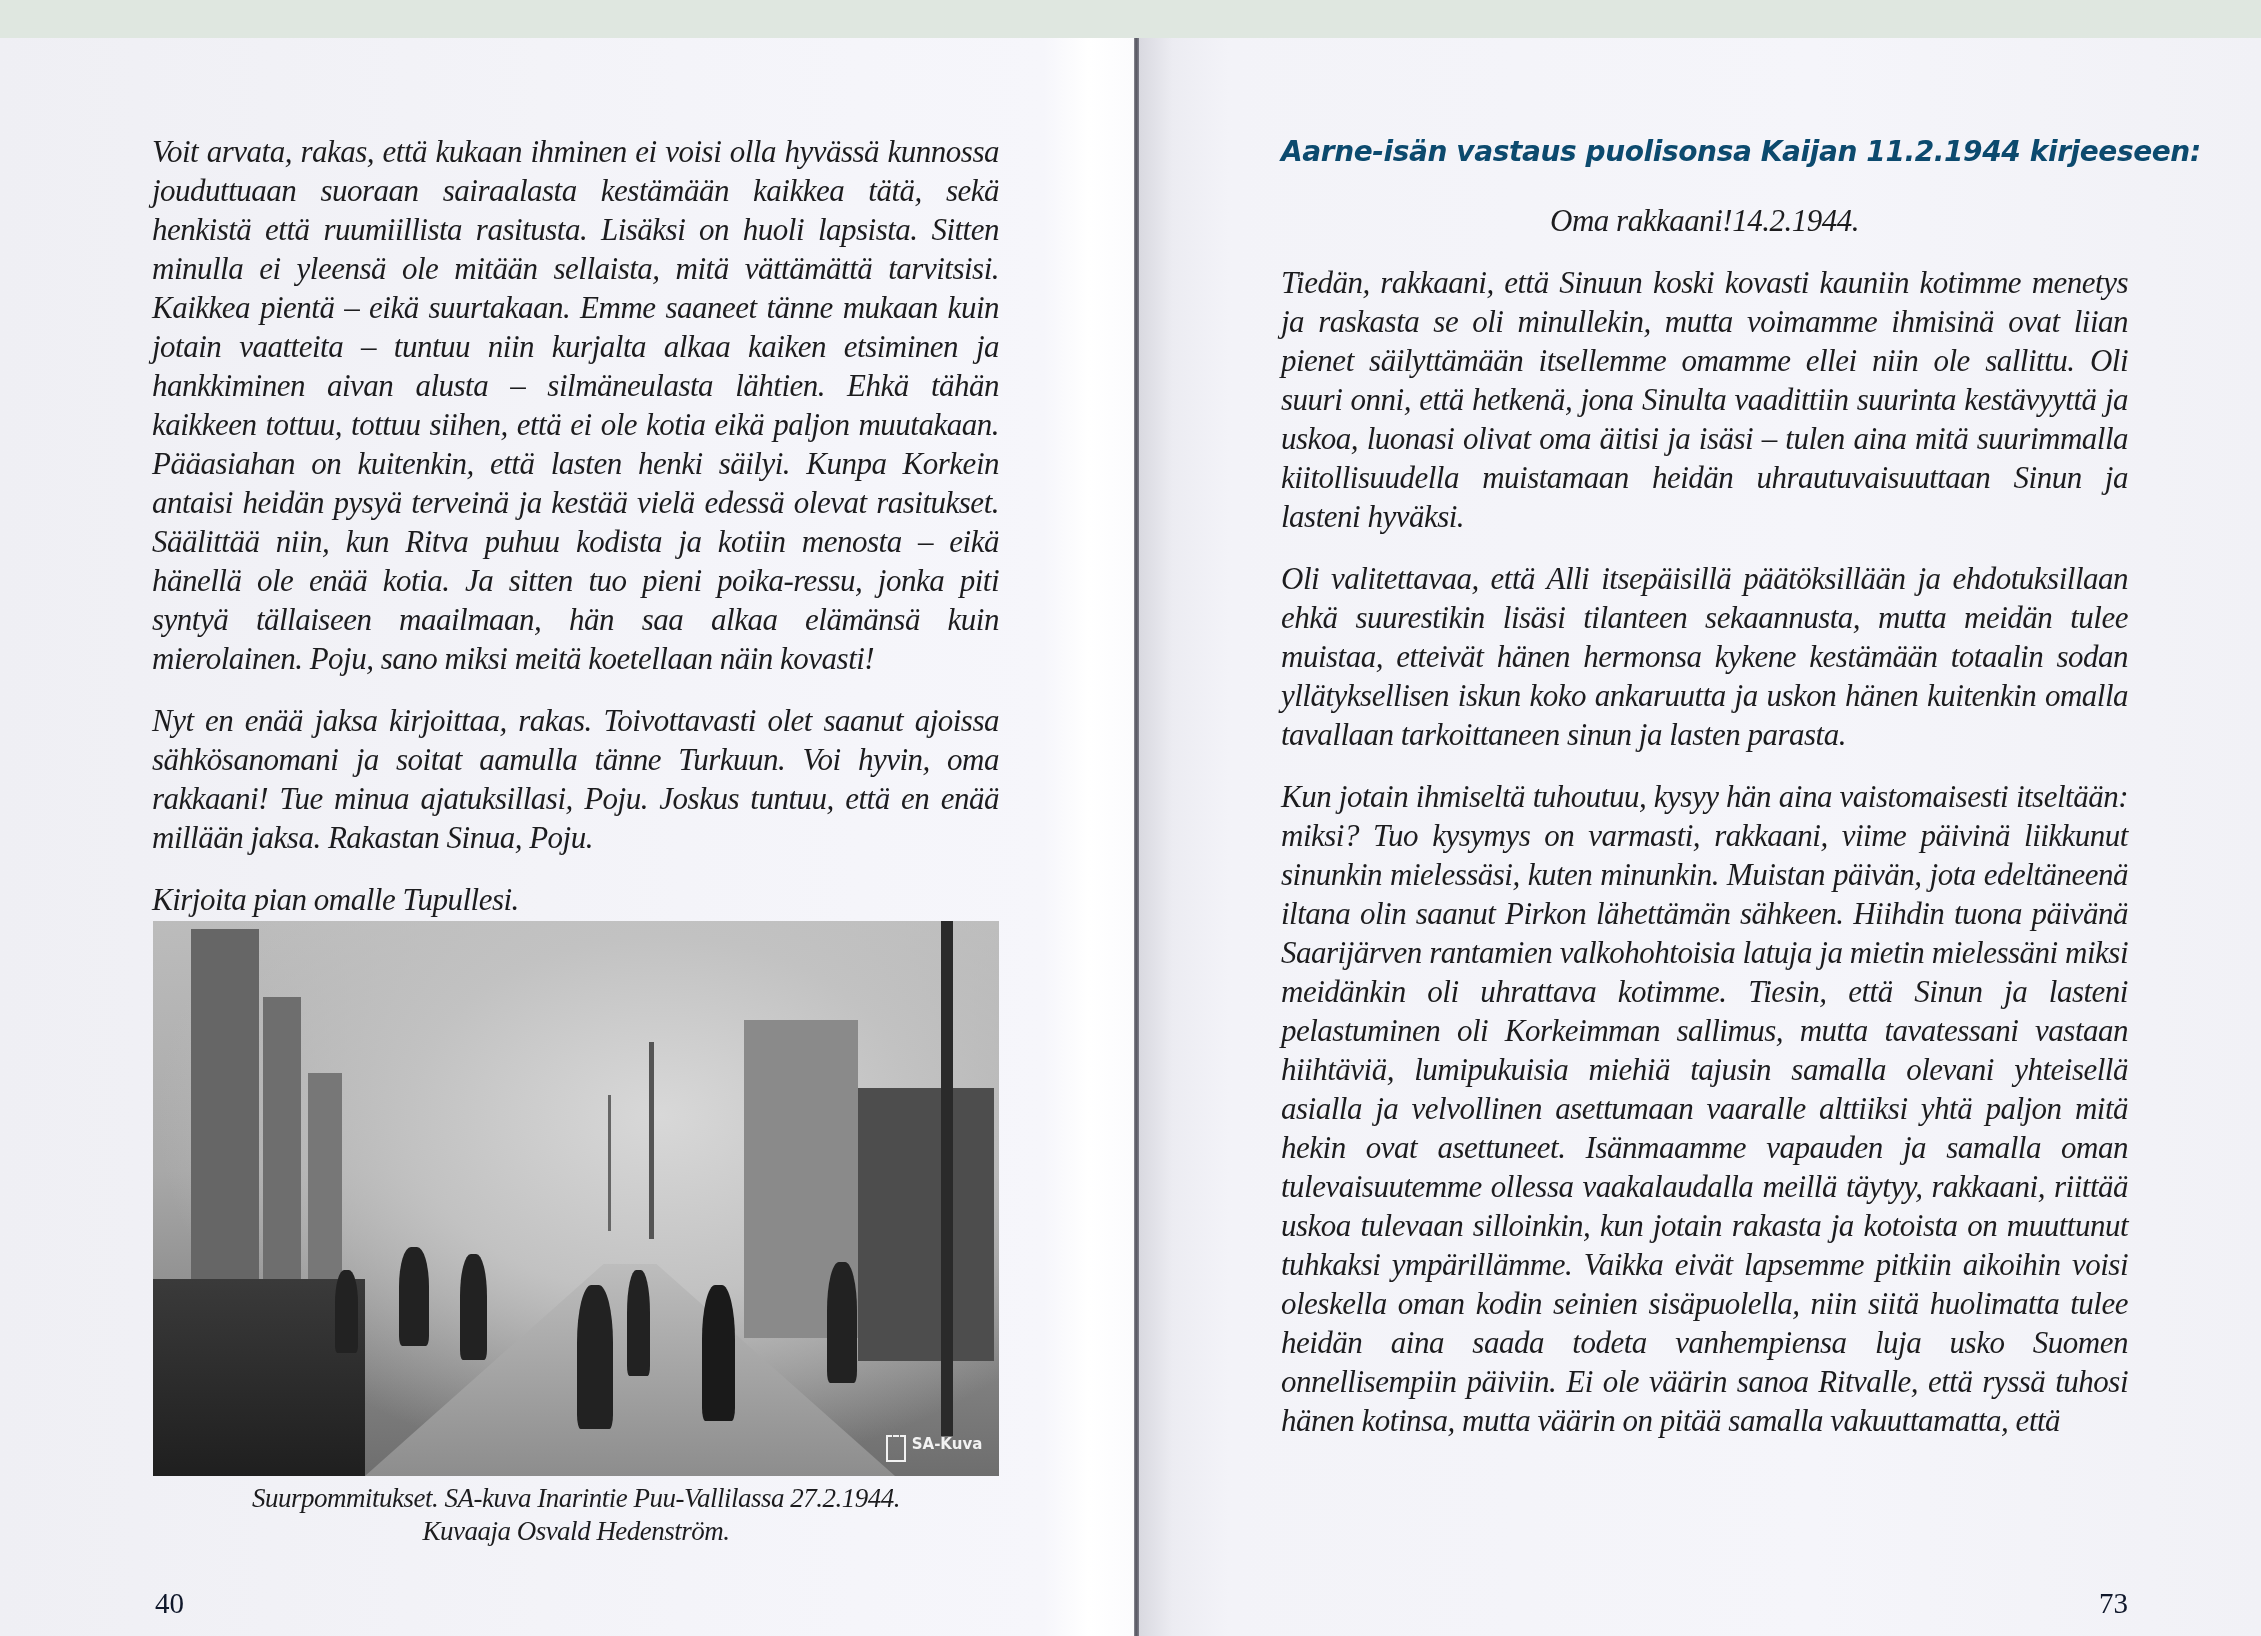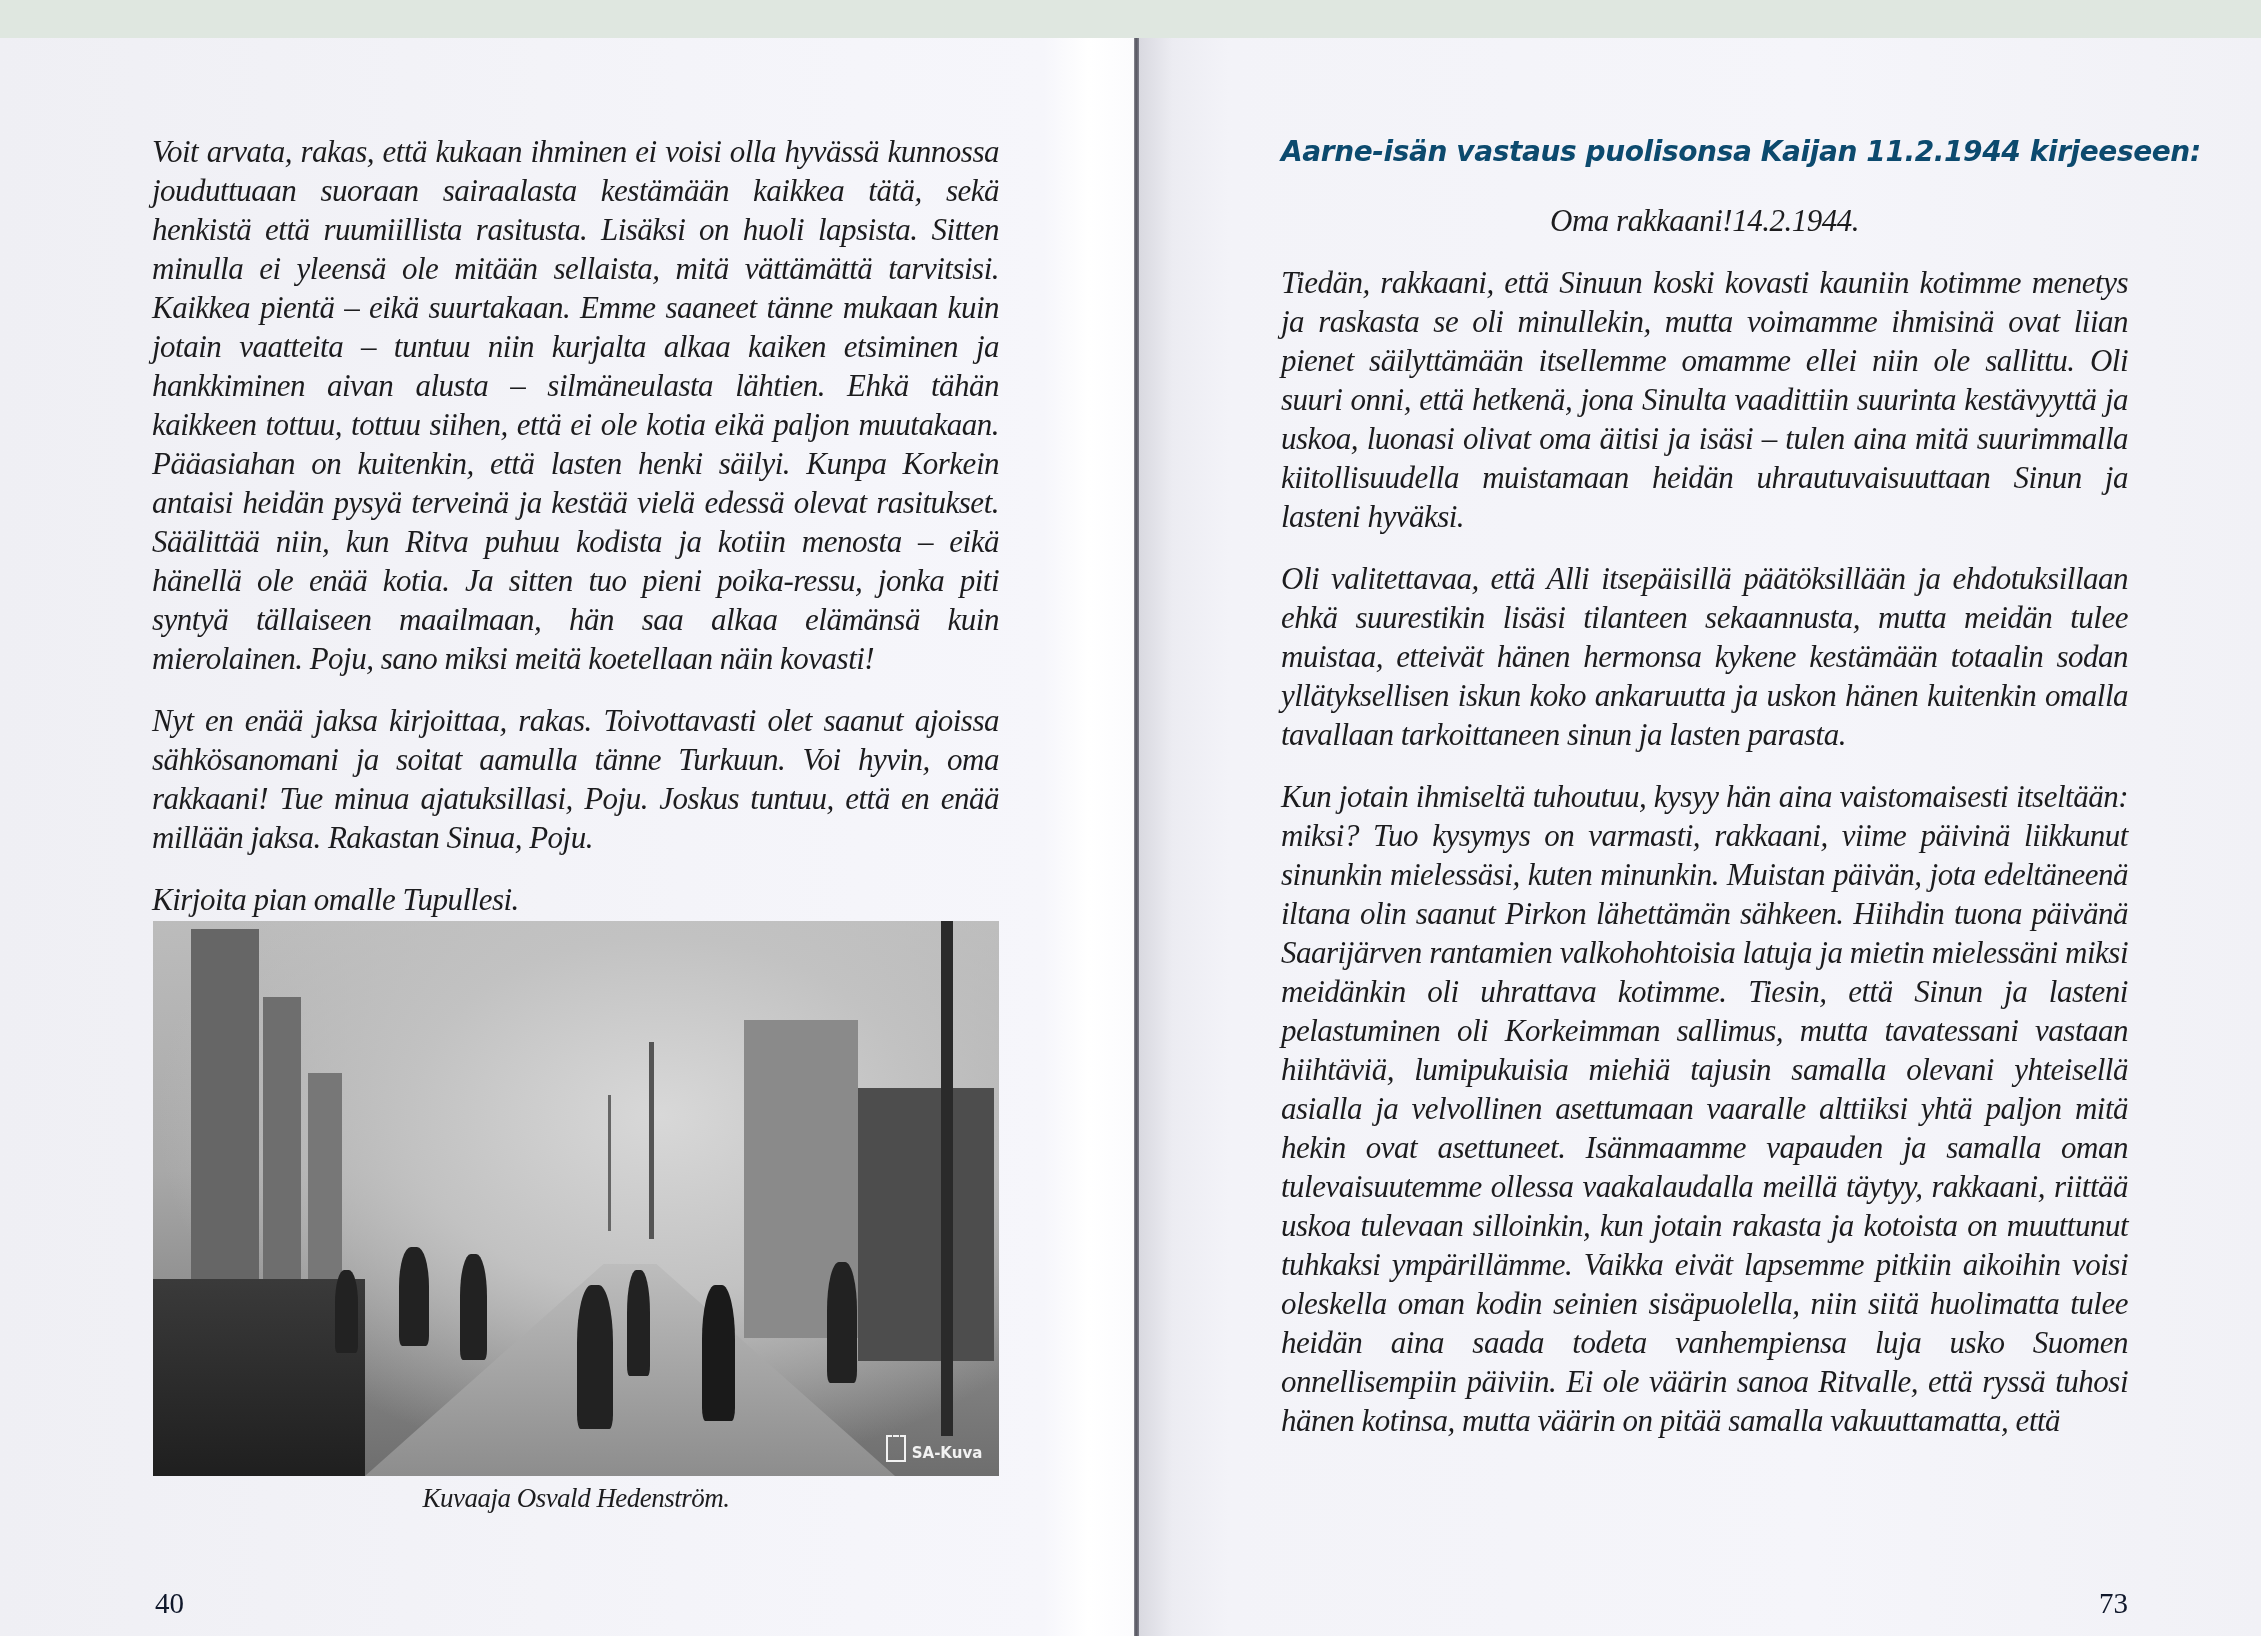--- a/index.html
+++ b/index.html
@@ -47,21 +47,21 @@
       overflow: hidden;
     }
     .photo .ruin { position: absolute; background: #5d5d5d; }
     .photo .pole { position: absolute; background: #2a2a2a; }
     .photo .person { position: absolute; background: #222; border-radius: 40% 40% 10% 10%; }
     .photo .street { position: absolute; left: 212px; bottom: 0; width: 530px; height: 212px;
       background: linear-gradient(180deg, #bdbdbd, #8d8d8d); clip-path: polygon(45% 0, 55% 0, 100% 100%, 0 100%); }
     .photo .rubble { position: absolute; left: 0; bottom: 0; width: 212px; height: 197px;
       background: linear-gradient(180deg, #3a3a3a, #1f1f1f); }
     .watermark {
-      position: absolute; right: 16.7px; bottom: 13.6px; display: flex; align-items: flex-end; gap: 6px;
+      position: absolute; right: 16.7px; bottom: 13.6px; display: flex; align-items: flex-start; gap: 6px;
       color: #f2f2f2; font-family: "DejaVu Sans", sans-serif; font-weight: bold; font-size: 15px;
     }
     .watermark .tower { width: 19.7px; height: 27px; border: 2.3px solid #f2f2f2; box-sizing: border-box;
       border-top-style: dashed; }
 
     .caption {
       position: absolute; left: 153px; top: 1444px; width: 846px; text-align: center;
       font-style: italic; font-size: 27px; line-height: 33px; letter-spacing: -0.5px;
     }
     .page-number { position: absolute; font-size: 29px; top: 1549px; color: #0f172a; }
@@ -100,20 +100,21 @@
     <div class="person" style="left:474px;top:349px;width:23px;height:106px;"></div>
     <div class="person" style="left:549px;top:364px;width:33px;height:136px;background:#1a1a1a;"></div>
     <div class="person" style="left:674px;top:341px;width:30px;height:121px;"></div>
     <div class="watermark">
       <div class="tower"></div>
       <span>SA-Kuva</span>
     </div>
   </div>
 
   <div class="caption">
+    <div>Suurpommitukset. SA-kuva Inarintie Puu-Vallilassa 27.2.1944.</div>
     <div>Kuvaaja Osvald Hedenström.</div>
   </div>
 
   <div class="page-number pn-left">40</div>
 
   <div class="heading" style="color: #0c4a6e;">Aarne-isän vastaus puolisonsa Kaijan 11.2.1944 kirjeeseen:</div>
 
   <div class="text-block right-text">
     <div class="salutation-row">
       <span>Oma rakkaani!</span>

